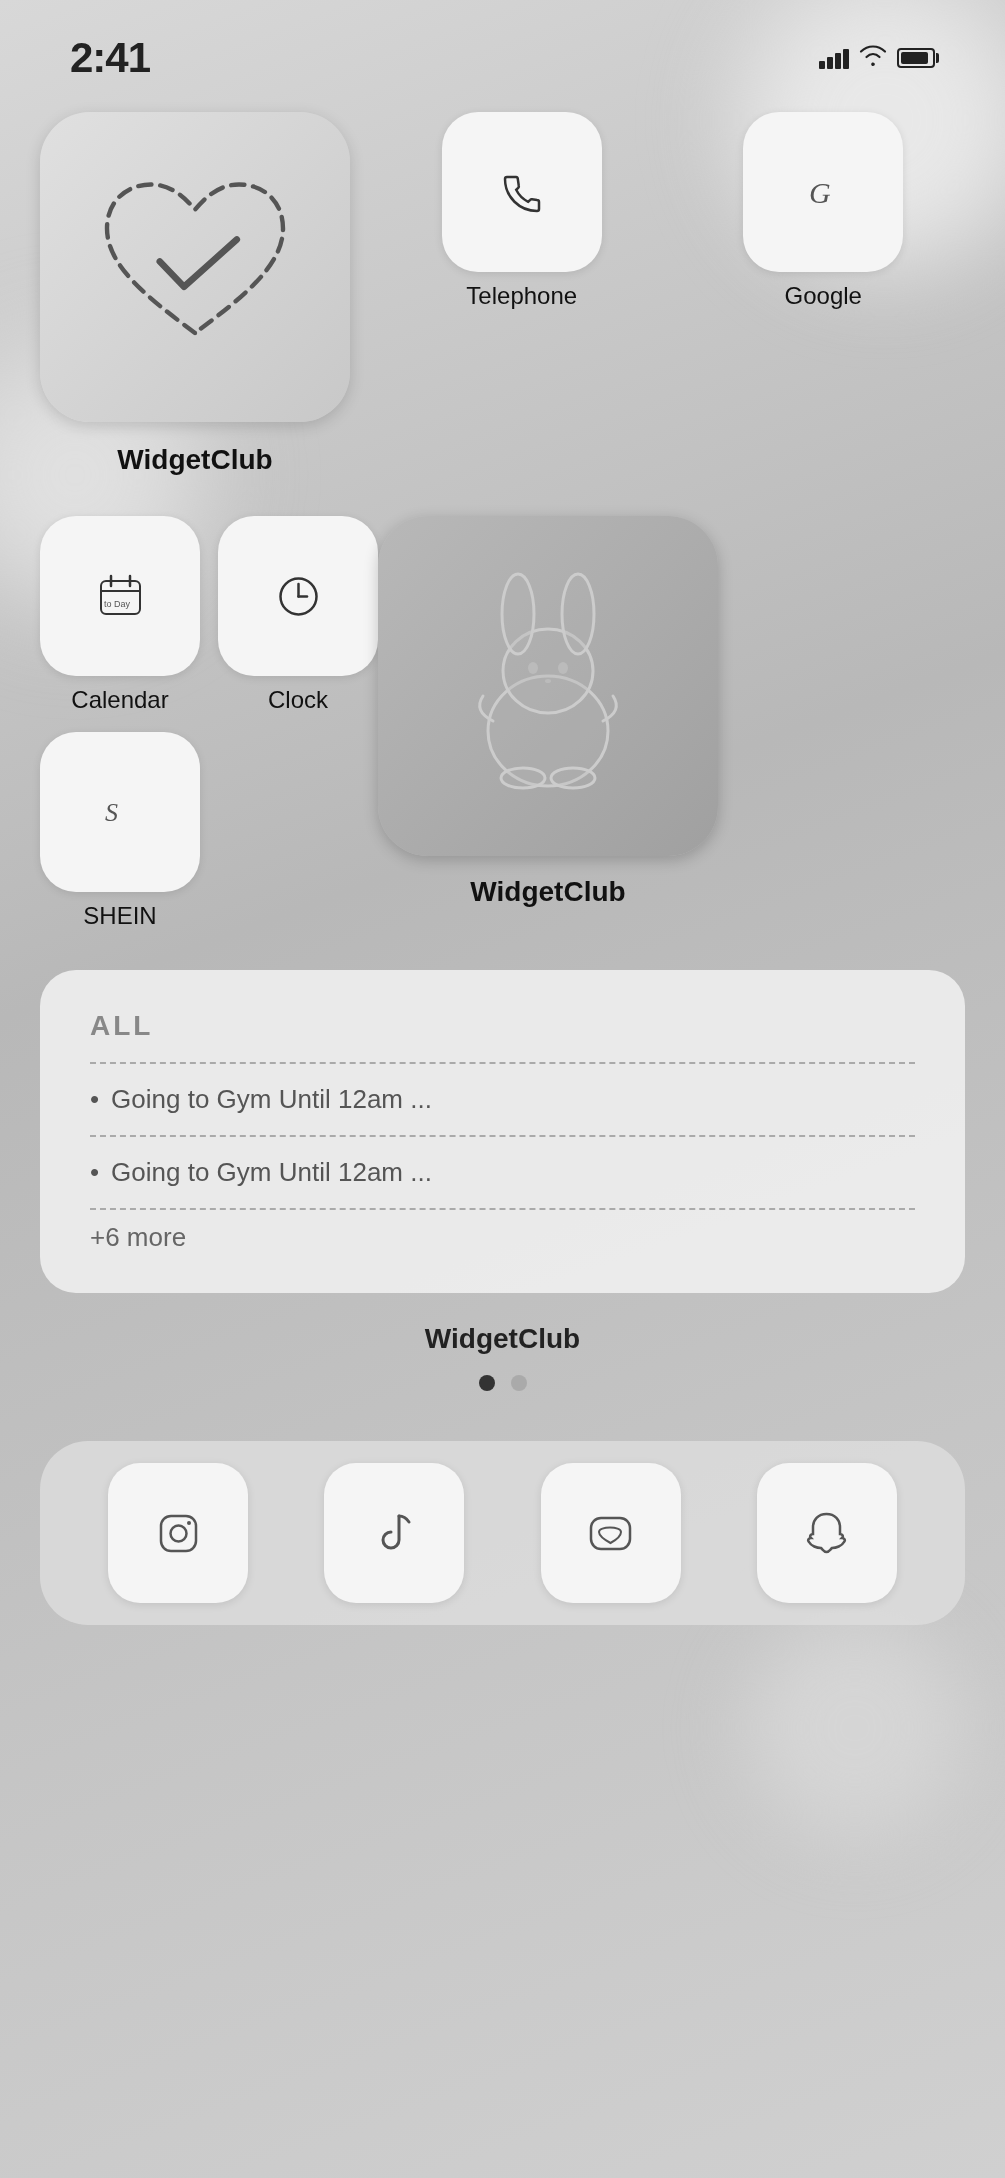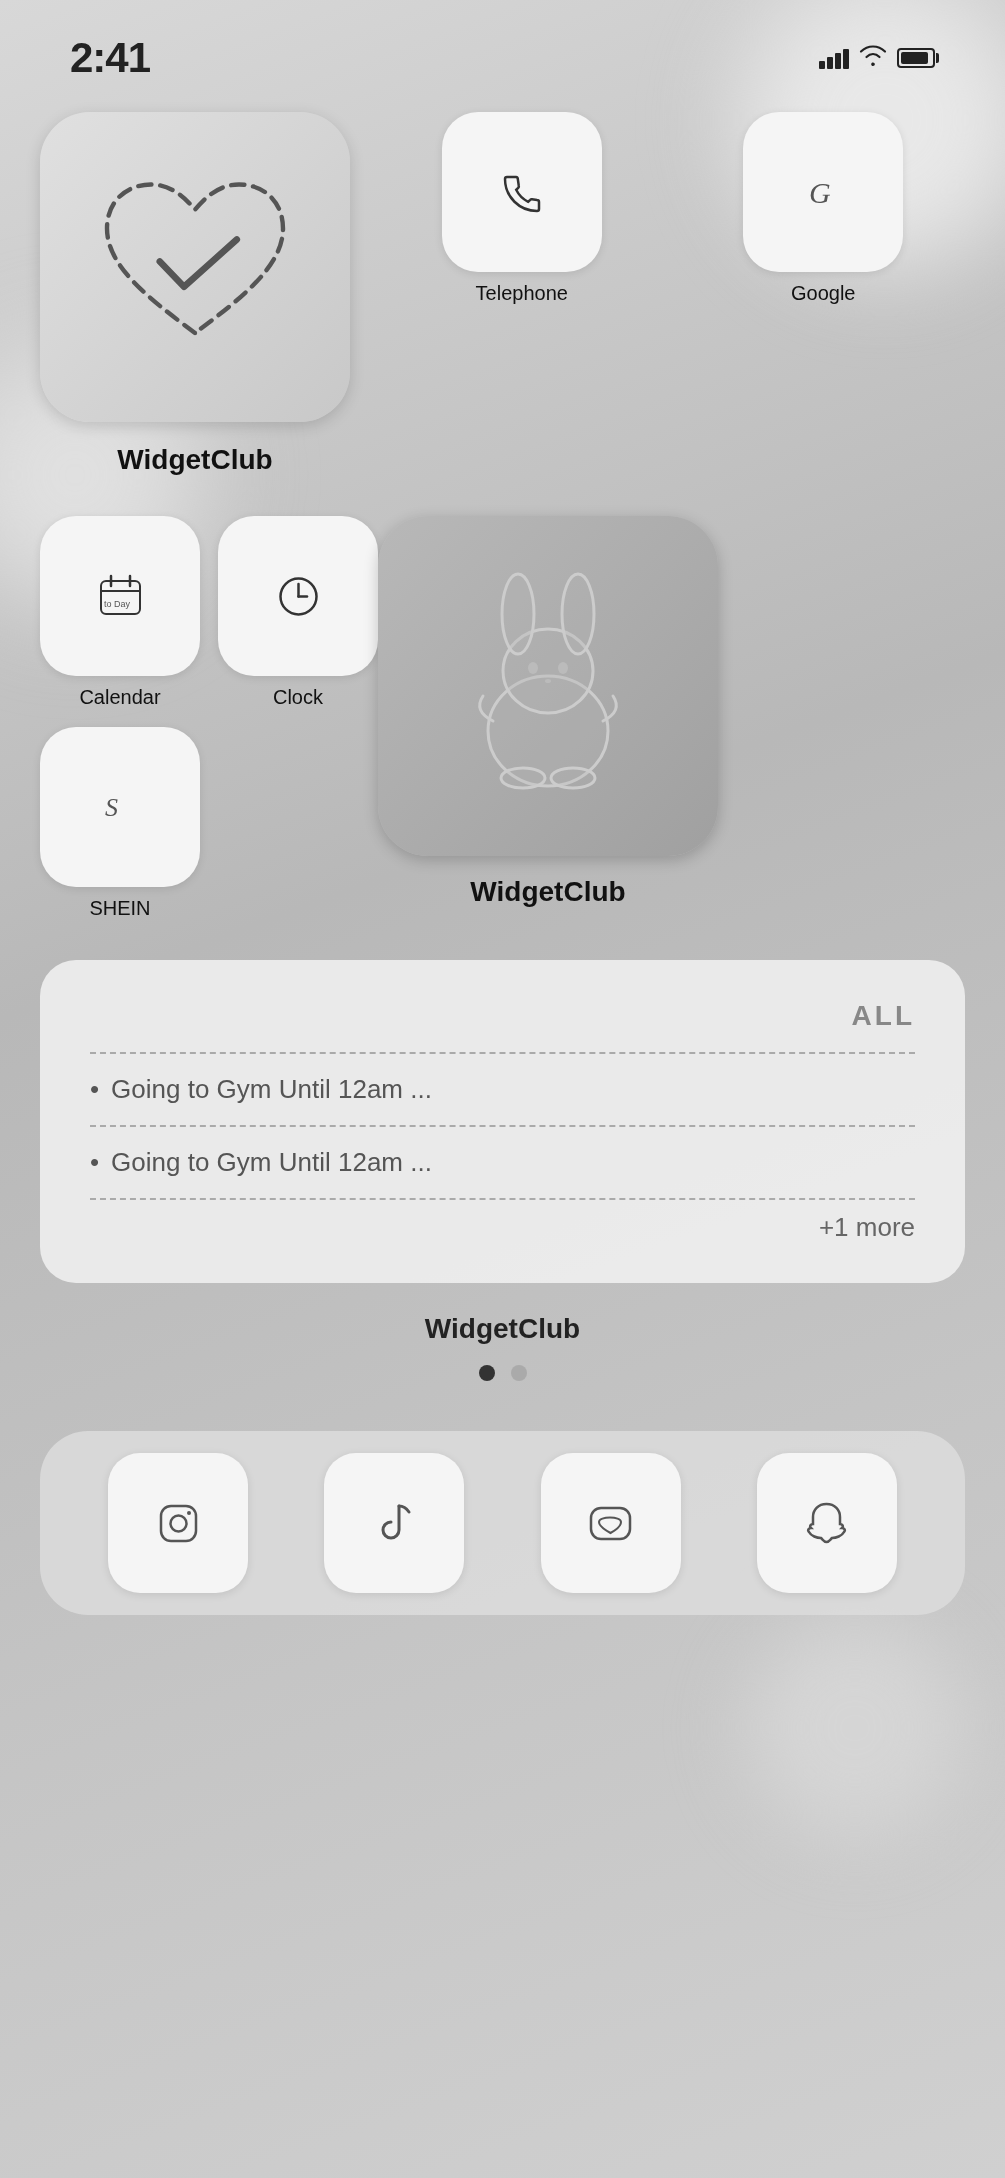--- a/index.html
+++ b/index.html
@@ -191,21 +191,21 @@
       justify-content: center;
       box-shadow: 0 2px 8px rgba(0,0,0,0.1);
     }
 
     .app-icon svg {
       width: 55px;
       height: 55px;
     }
 
     .app-label {
-      font-size: 20px;
+      font-size: 24px;
       font-weight: 500;
       color: #111;
       text-align: center;
     }
 
     
     .mid-row {
       display: flex;
       align-items: flex-start;
       margin-bottom: 40px;
@@ -241,21 +241,20 @@
       height: 260px;
     }
 
     
     .calendar-widget {
       width: 100%;
       background: rgba(240, 240, 240, 0.88);
       border-radius: 36px;
       padding: 40px 50px;
       margin-bottom: 30px;
-      text-align: right;
     }
 
     .cal-label {
       font-size: 28px;
       font-weight: 700;
       color: #888;
       letter-spacing: 3px;
       margin-bottom: 20px;
     }
 
@@ -482,21 +481,21 @@
       <div class="cal-item">
         <span>•</span>
         <span>Going to Gym Until 12am ...</span>
       </div>
       <hr class="cal-divider">
       <div class="cal-item">
         <span>•</span>
         <span>Going to Gym Until 12am ...</span>
       </div>
       <hr class="cal-divider">
-      <div class="cal-more">+1 more</div>
+      <div class="cal-more">+6 more</div>
     </div>
 
     <div class="widget-club-label">WidgetClub</div>
 
     <div class="page-dots">
       <div class="dot dot-active"></div>
       <div class="dot dot-inactive"></div>
     </div>
 
     <div class="dock">

